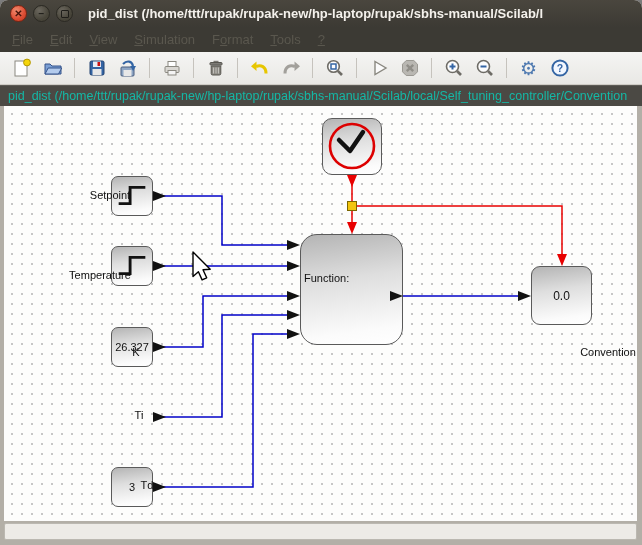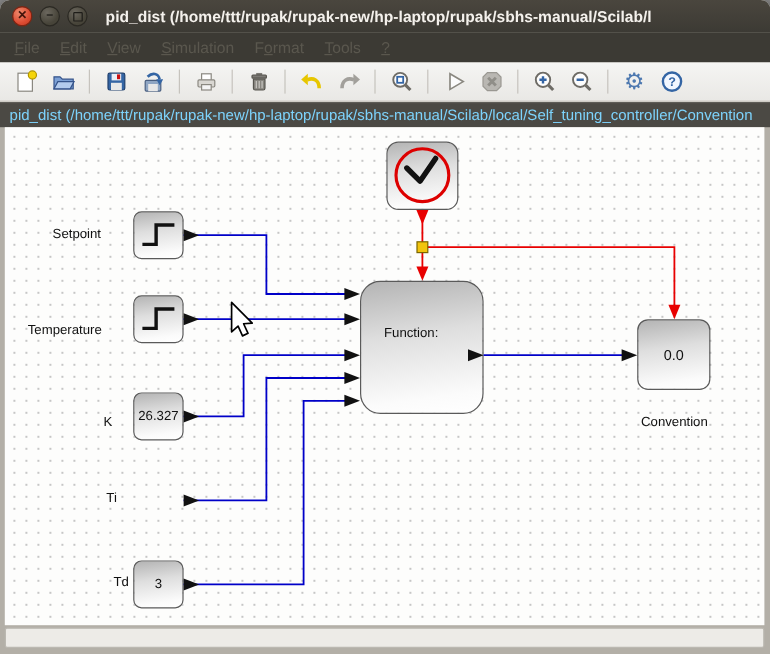--- a/index.html
+++ b/index.html
@@ -19,32 +19,32 @@
   .menu-item{color:#5a574e;font-size:13px;margin-right:17px;white-space:nowrap;cursor:default;}
   .menu-item u{text-decoration:underline;}
   
   #toolbar{position:absolute;left:0;top:52px;width:642px;height:33px;background:linear-gradient(#f5f5f3,#e9e8e5);
            border-bottom:1px solid #cfccc6;display:flex;align-items:center;padding-left:6px;box-sizing:border-box;}
   .tbtn{width:27px;height:27px;display:flex;align-items:center;justify-content:center;margin:0 2px;border-radius:3px;}
   .sep{width:1px;height:20px;background:#c6c3bd;margin:0 6px;}
   .gear-glyph{font-size:19px;color:#4e79b0;line-height:1;}
   
   #tabbar{position:absolute;left:0;top:85px;width:642px;height:21px;background:#4b4944;border-top:1px solid #5e5c57;box-sizing:border-box;}
-  #tab-label{display:block;padding-left:8px;line-height:20px;color:#7dd3fc;font-size:12.5px;white-space:nowrap;overflow:hidden;}
+  #tab-label{display:block;padding-left:8px;line-height:20px;color:#14b8a6;font-size:12.5px;white-space:nowrap;overflow:hidden;}
   
   #canvas{position:absolute;left:4px;top:106px;width:633px;height:415px;background:#fdfdfc;overflow:hidden;
           background-image:radial-gradient(circle,#c6c6c6 0.9px,transparent 1.1px);background-size:10px 10px;background-position:3px 3px;}
   .blk{position:absolute;box-sizing:border-box;border:1px solid #5a5a5a;
        background:linear-gradient(172deg,#b4b4b4 0%,#dedede 40%,#fbfbfb 85%,#ffffff 100%);
        display:flex;align-items:center;justify-content:center;z-index:1;text-align:center;}
   .blk-small{width:42px;height:40px;border-radius:7px;}
   .blk-val{font-size:11px;color:#111;}
-  .lbl{position:absolute;font-size:11px;color:#111;z-index:2;white-space:nowrap;}
+  .lbl{position:absolute;font-size:11px;color:#111;z-index:2;white-space:nowrap;margin-left:46px;}
   .lbl-c{text-align:center;}
-  #function-text{position:absolute;left:316px;top:166px;z-index:2;font-size:11px;line-height:13px;color:#111;white-space:nowrap;text-align:right;}
+  #function-text{position:absolute;left:300px;top:166px;z-index:2;font-size:11px;line-height:13px;color:#111;white-space:nowrap;text-align:right;}
   #wires{position:absolute;left:0;top:0;width:633px;height:415px;z-index:3;pointer-events:none;}
   
   #statusbar{position:absolute;left:4px;top:523px;width:633px;height:17px;background:#edebe7;border:1px solid #bbb8b1;box-sizing:border-box;border-radius:2px;}
 </style>
 </head>
 <body>
 
 <div id="window">
 
   <div id="titlebar">

